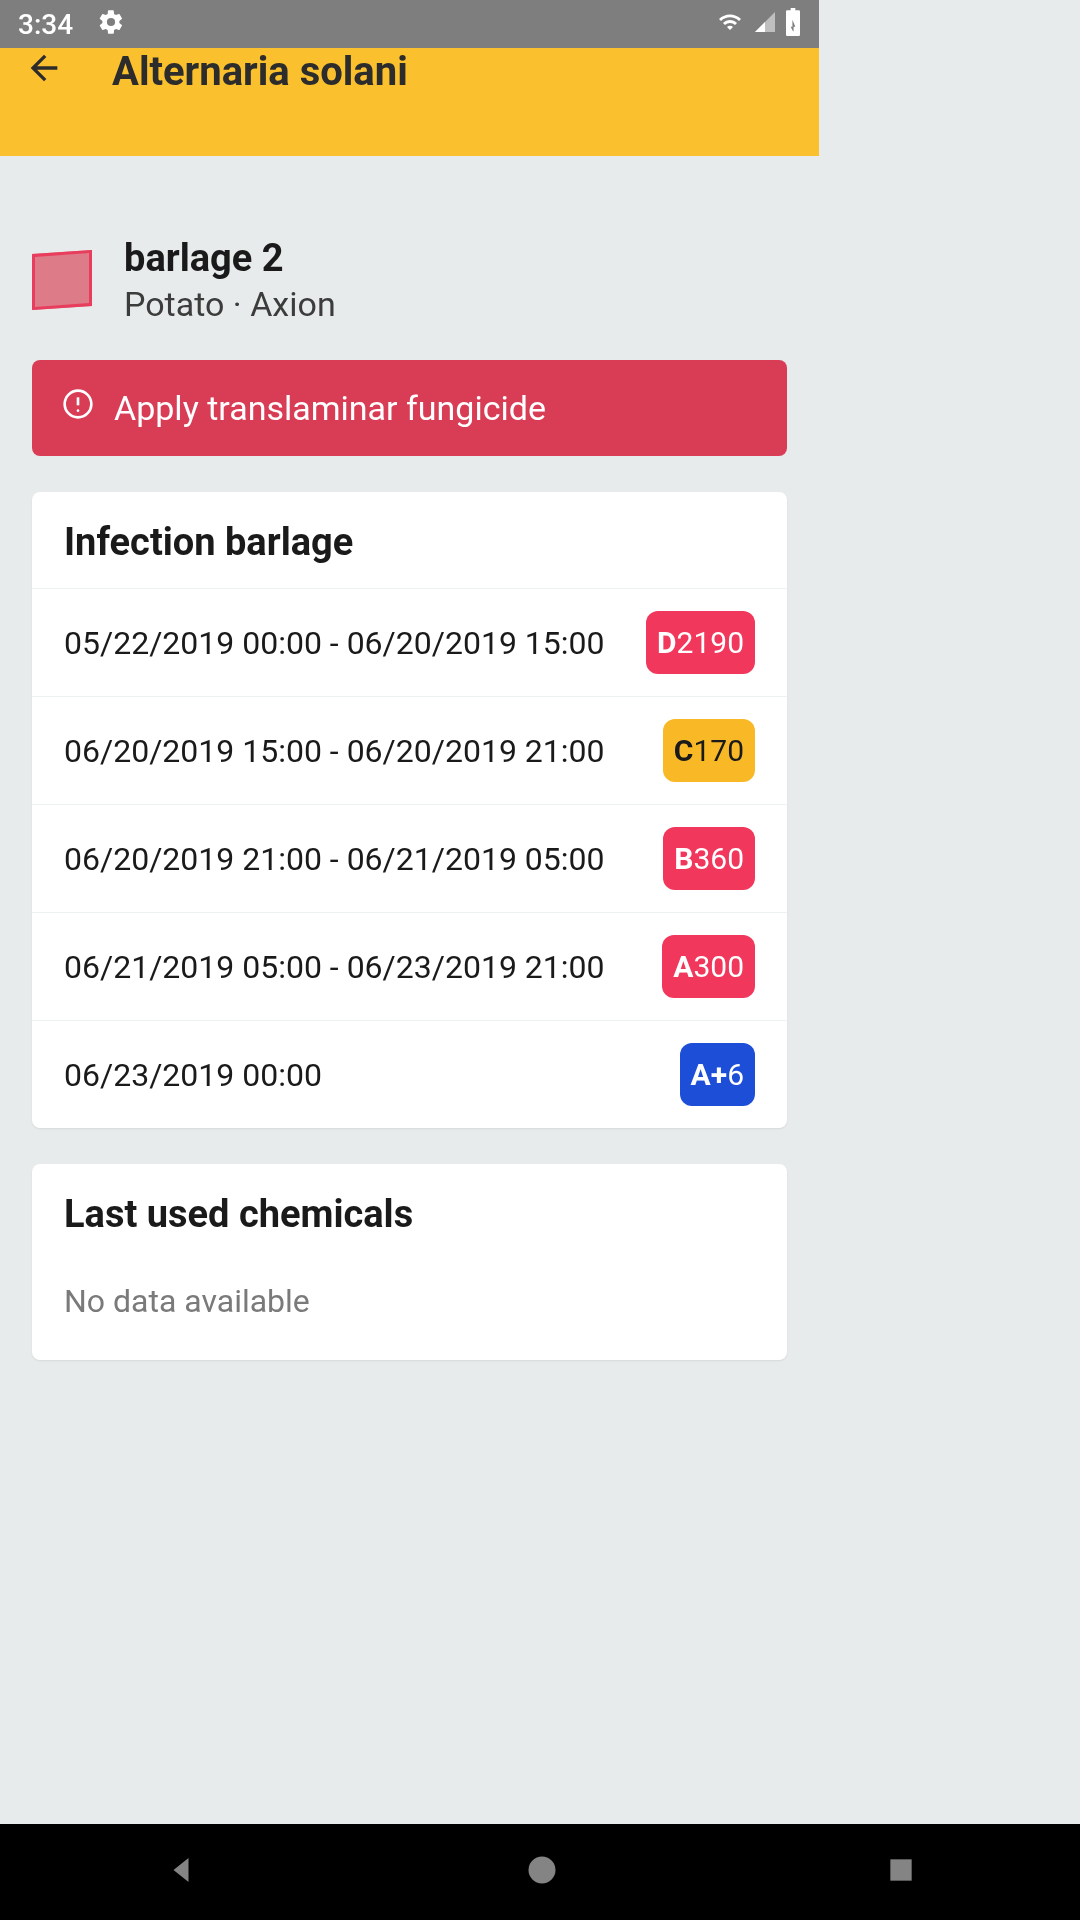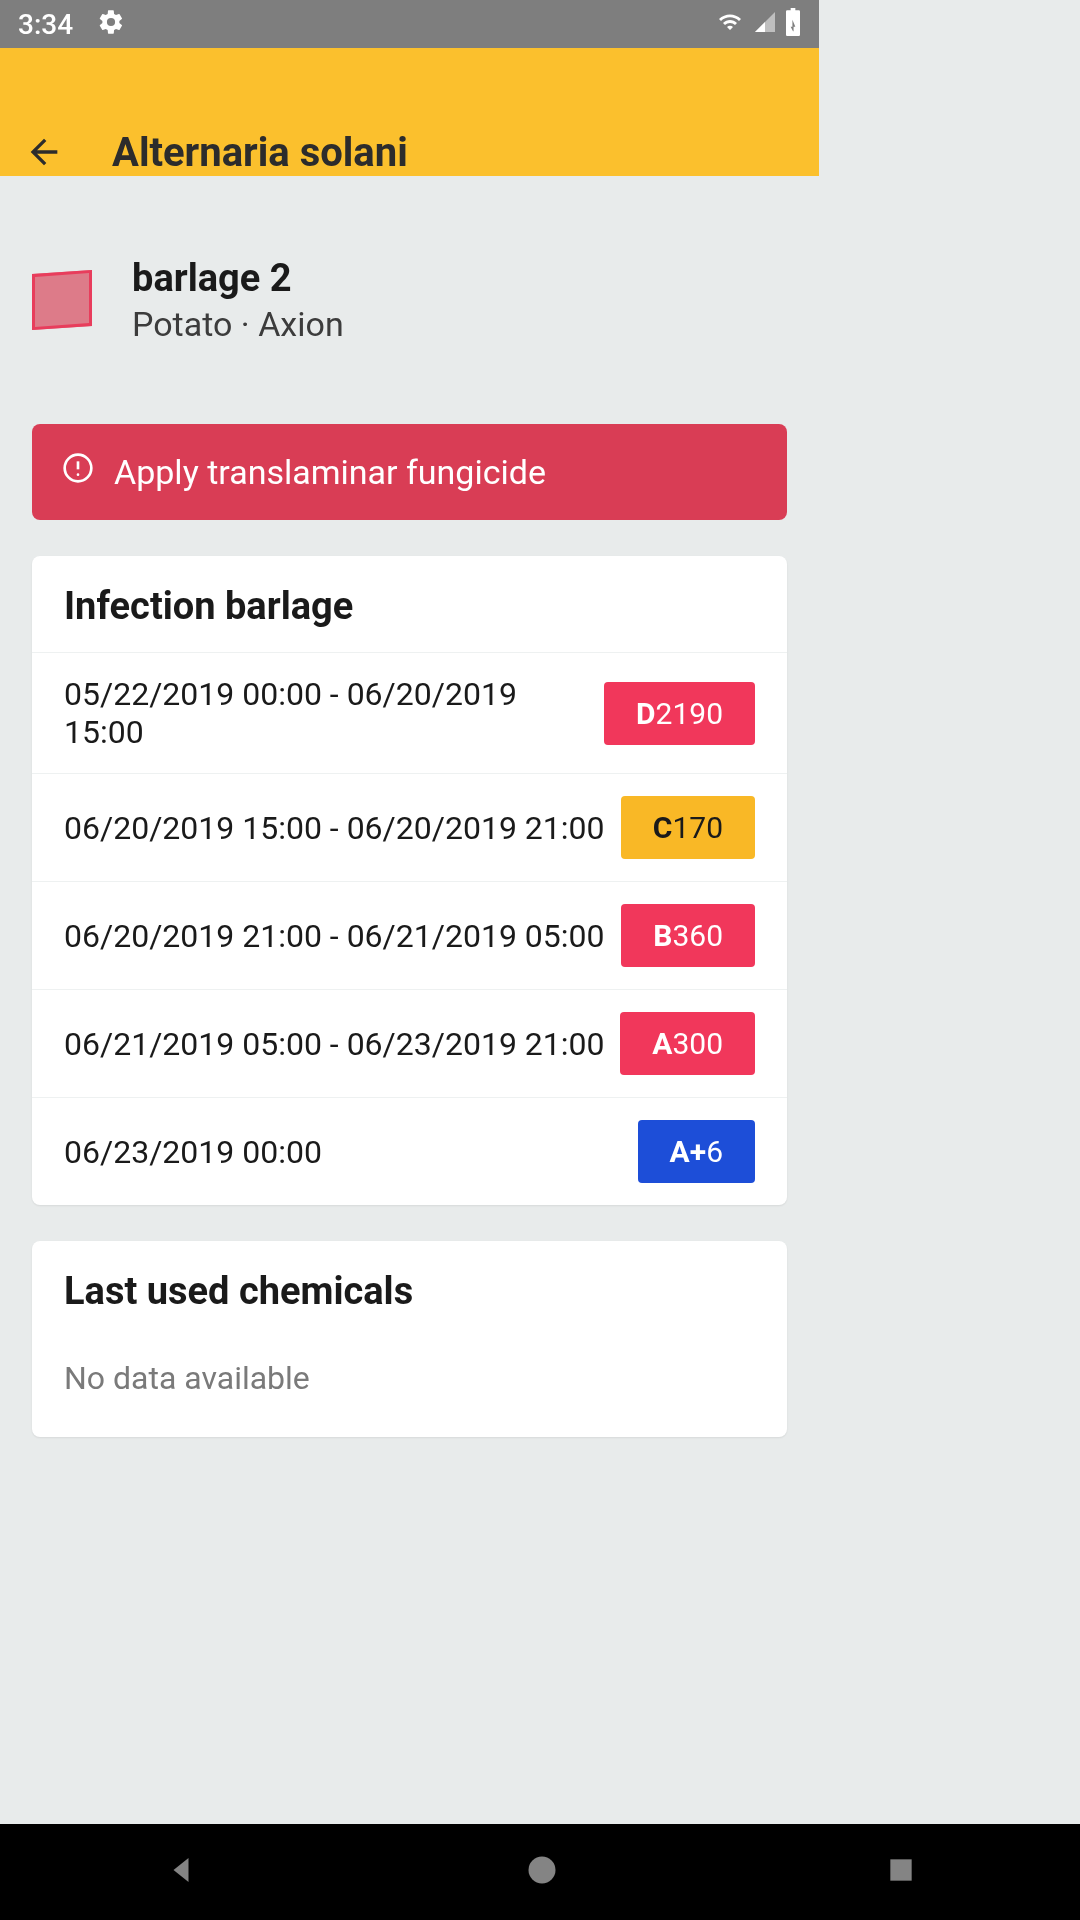--- a/index.html
+++ b/index.html
@@ -15,39 +15,39 @@
       background: #7e7e7e;
       display: flex;
       align-items: center;
       padding: 0 18px;
       color: #fff;
     }
     .status-time { font-size: 28px; font-weight: 500; }
     .gear-icon { margin-left: 24px; }
     .status-right { margin-left: auto; display: flex; align-items: center; gap: 8px; }
     .app-bar {
-      height: 128px;
+      height: 108px;
       background: #FBC02D;
       display: flex;
-      align-items: flex-end;
+      align-items: flex-start;
       padding: 0 24px;
     }
     .back-arrow { cursor: pointer; }
     .app-title {
       margin-left: 48px;
       font-size: 40px;
       font-weight: 700;
       color: #2c2c2c;
     }
     .content { padding: 32px; }
     .field-card {
       display: flex;
       align-items: center;
-      gap: 40px;
-      margin-bottom: 80px;
+      gap: 32px;
+      margin-bottom: 36px;
       padding-top: 48px;
     }
     .field-marker {
       width: 60px;
       height: 56px;
       background: #dd7b89;
       border: 3px solid #e83d5c;
       transform: skewY(-4deg);
     }
     .field-name { font-size: 38px; font-weight: 700; color: #1a1a1a; }
@@ -79,22 +79,22 @@
     }
     .phase-row {
       display: flex;
       align-items: center;
       padding: 22px 32px;
       border-bottom: 1px solid #eef1f1;
     }
     .phase-row:last-child { border-bottom: none; }
     .phase-date { font-size: 32px; color: #1a1a1a; flex: 1; }
     .badge {
-      border-radius: 4px;
-      padding: 14px 32px;
+      border-radius: 12px;
+      padding: 14px 11px;
       font-size: 30px;
       color: #fff;
       font-weight: 400;
       text-align: center;
     }
     .badge strong { font-weight: 700; }
     .badge-red { background: #f1375b; }
     .badge-yellow { background: #f9b826; color: #1a1a1a; }
     .badge-yellow strong { color: #1a1a1a; }
     .badge-gray { background: #1d4ed8; }

